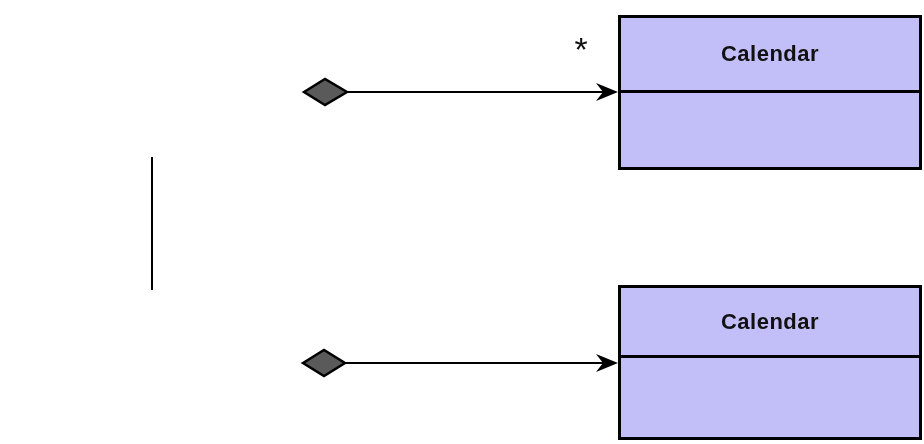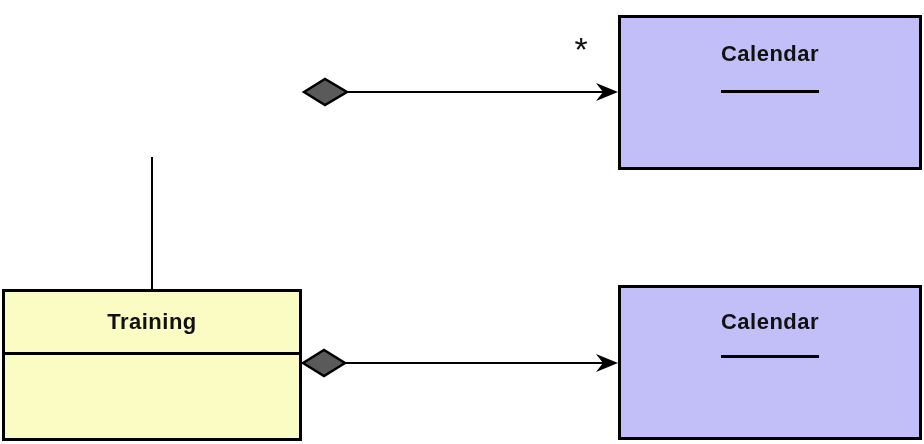--- a/index.html
+++ b/index.html
@@ -21,21 +21,21 @@
     background: var(--bg);
     overflow: hidden;
   }
   .uml-class {
     position: absolute;
     border: 3px solid var(--line-black);
     display: flex;
     flex-direction: column;
   }
   .uml-class.yellow { background: var(--class-yellow); }
-  .uml-class.purple { background: var(--class-purple); align-items: center; }
+  .uml-class.purple { background: var(--class-purple); }
   .uml-title {
     border-bottom: 3px solid var(--line-black);
     display: flex;
     align-items: center;
     justify-content: center;
     font-weight: bold;
     font-size: 22px;
     letter-spacing: 0.5px;
     color: #111;
     flex: 0 0 auto;
@@ -75,24 +75,20 @@
 <body>
 
 <div class="canvas">
 
 
   <div class="uml-class purple" style="left:618px; top:15px; width:304px; height:155px;">
     <div class="uml-title" style="height:75px;">Calendar</div>
     <div class="uml-body"></div>
   </div>
 
-  <div class="uml-class yellow" style="left:2px; top:289px; width:300px; height:152px;">
-    <div class="uml-title" style="height:63px;">Training</div>
-    <div class="uml-body"></div>
-  </div>
 
   <div class="uml-class purple" style="left:618px; top:285px; width:304px; height:155px;">
     <div class="uml-title" style="height:70px;">Calendar</div>
     <div class="uml-body"></div>
   </div>
 
   <svg class="connectors" width="924" height="444" viewBox="0 0 924 444">
 
     <line class="edge-line" x1="152" y1="157" x2="152" y2="290"></line>
 

